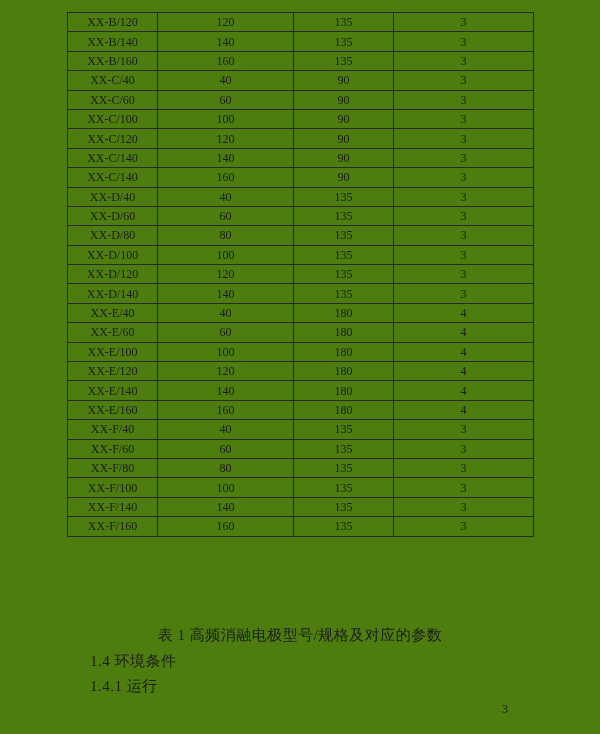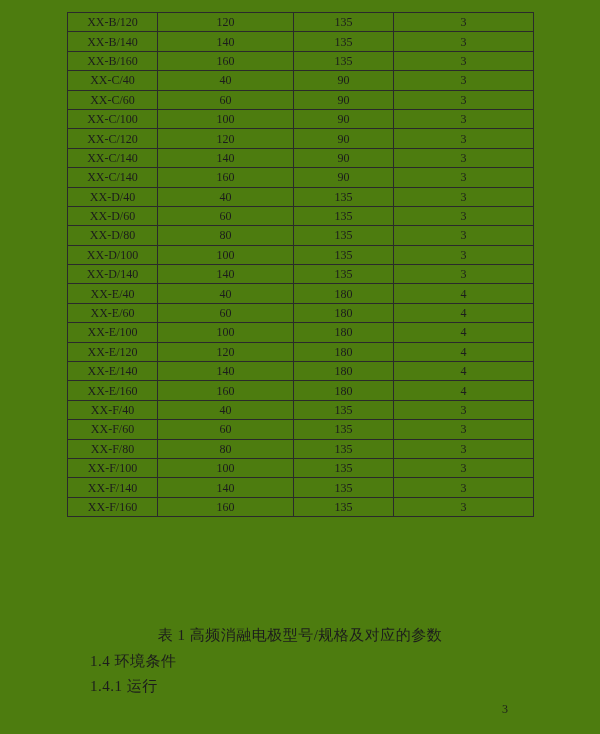--- a/index.html
+++ b/index.html
@@ -154,20 +154,26 @@
             <td>135</td>
             <td>3</td>
           </tr>
           <tr>
             <td>XX-D/100</td>
             <td>100</td>
             <td>135</td>
             <td>3</td>
           </tr>
           <tr>
+            <td>XX-D/120</td>
+            <td>120</td>
+            <td>135</td>
+            <td>3</td>
+          </tr>
+          <tr>
             <td>XX-D/140</td>
             <td>140</td>
             <td>135</td>
             <td>3</td>
           </tr>
           <tr>
             <td>XX-E/40</td>
             <td>40</td>
             <td>180</td>
             <td>4</td>

